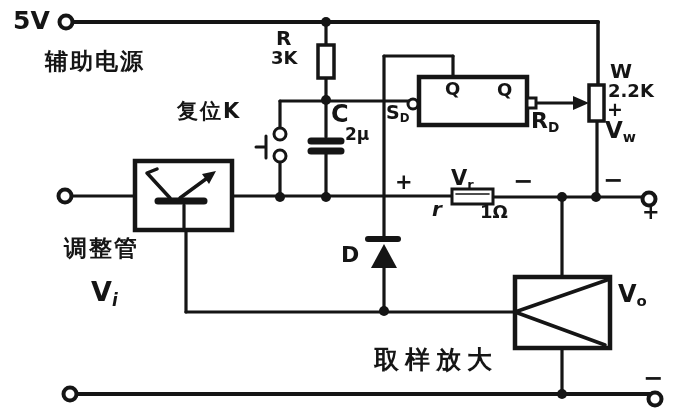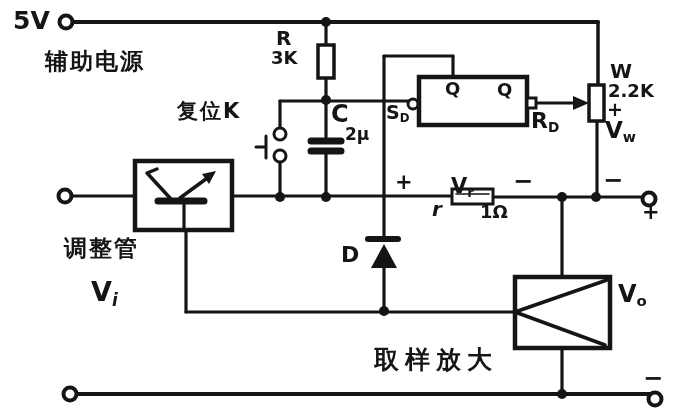--- a/index.html
+++ b/index.html
@@ -132,21 +132,21 @@
   <div class="lbl" style="left:445px;top:80px;font-size:18px;">Q</div>
   <div class="lbl overline" style="left:497px;top:81px;font-size:18px;">Q</div>
 
   <div class="lbl" style="left:531px;top:110px;font-size:22px;"><span>R</span><span class="sub">D</span></div>
 
   <div class="lbl" style="left:610px;top:61px;font-size:20px;">W</div>
   <div class="lbl" style="left:608px;top:82px;font-size:18px;text-align:right;">2.2K</div>
   <div class="lbl" style="left:607px;top:100px;font-size:19px;">+</div>
   <div class="lbl" style="left:605px;top:119px;font-size:23px;"><span>V</span><span class="sub">w</span></div>
 
-  <div class="lbl" style="left:451px;top:176px;font-size:21px;"><span>V</span><span class="sub">r</span></div>
+  <div class="lbl" style="left:451px;top:168px;font-size:21px;"><span>V</span><span class="sub">r</span></div>
   <div class="lbl" style="left:432px;top:199px;font-size:20px;font-style:italic;">r</div>
   <div class="lbl" style="left:480px;top:203px;font-size:18px;text-align:right;">1Ω</div>
 
   <div class="lbl" style="left:395px;top:172px;font-size:21px;">+</div>
   <div class="lbl" style="left:513px;top:169px;font-size:24px;">−</div>
   <div class="lbl" style="left:603px;top:168px;font-size:24px;">−</div>
   <div class="lbl" style="left:642px;top:202px;font-size:21px;">+</div>
 
   <div class="lbl" style="left:341px;top:244px;font-size:22px;">D</div>
 

